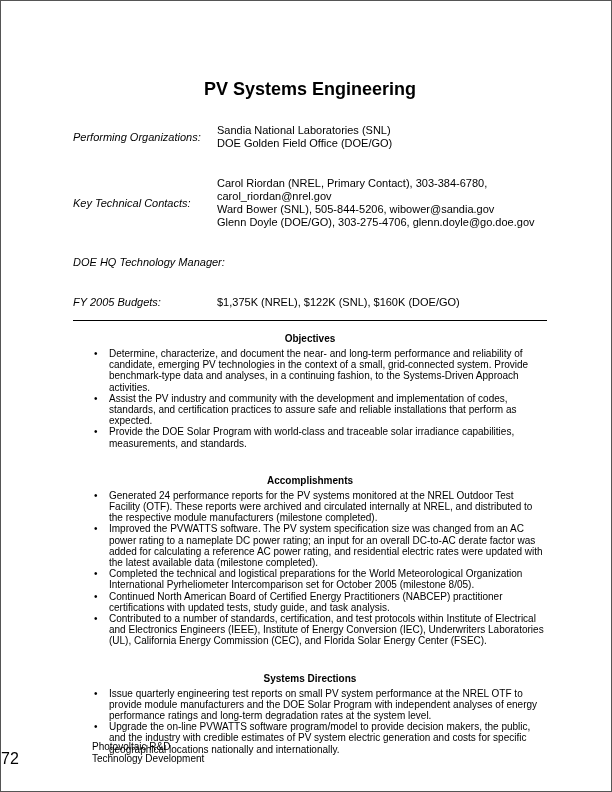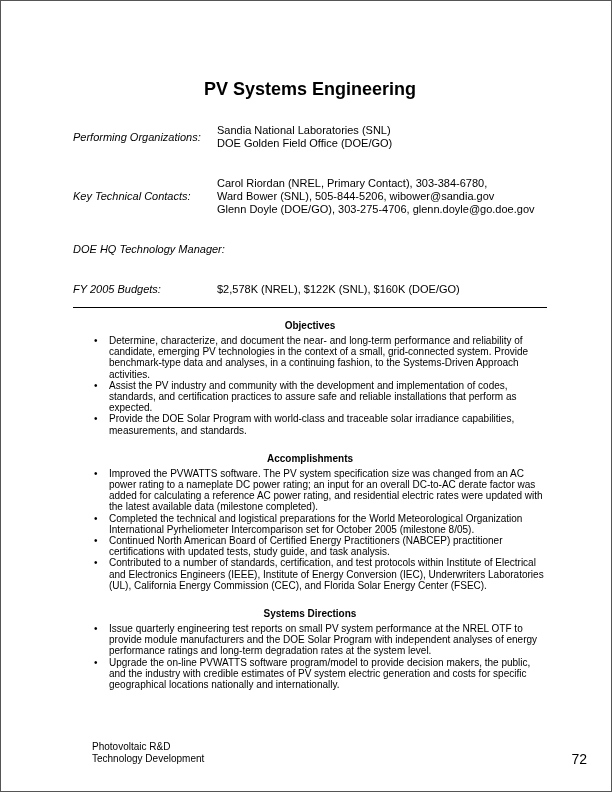--- a/index.html
+++ b/index.html
@@ -49,21 +49,21 @@
   .divider {
     border: none;
     border-top: 1px solid #000;
     margin: 2px 0 0 0;
     height: 0;
   }
   .section {
     margin-top: 12px;
   }
   .section + .section {
-    margin-top: 17px;
+    margin-top: 26px;
   }
   .section-heading {
     font-size: 10px;
     font-weight: bold;
     line-height: 11px;
     margin: 0 0 4px 0;
     text-align: center;
   }
   ul.bullet-list {
     margin: 0;
@@ -89,22 +89,22 @@
     top: 740px;
     font-size: 10px;
     line-height: 12px;
     margin-left: 37px;
   }
   .page-number {
     position: absolute;
     left: 0;
     right: 24px;
     top: 752px;
-    text-align: right;
-    font-size: 14px;
+    text-align: left;
+    font-size: 16px;
     line-height: 12px;
   }
 </style>
 </head>
 <body>
 
 <div class="page">
   <div class="content">
 
     <h1 class="doc-title">PV Systems Engineering</h1>
@@ -115,51 +115,53 @@
         <div class="field-values">
           <div>Sandia National Laboratories (SNL)</div>
           <div>DOE Golden Field Office (DOE/GO)</div>
         </div>
       </div>
 
       <div class="field-row">
         <div class="field-label">Key Technical Contacts:</div>
         <div class="field-values">
           <div>Carol Riordan (NREL, Primary Contact), 303-384-6780,</div>
+          <div>carol_riordan@nrel.gov</div>
           <div>Ward Bower (SNL), 505-844-5206, wibower@sandia.gov</div>
           <div>Glenn Doyle (DOE/GO), 303-275-4706, glenn.doyle@go.doe.gov</div>
         </div>
       </div>
 
       <div class="field-row">
         <div class="field-label">DOE HQ Technology Manager:</div>
       </div>
 
       <div class="field-row">
         <div class="field-label">FY 2005 Budgets:</div>
         <div class="field-values">
-          <div>$2,578K (NREL), $122K (SNL), $160K (DOE/GO)</div>
+          <div>$1,375K (NREL), $122K (SNL), $160K (DOE/GO)</div>
         </div>
       </div>
     </div>
 
     <hr class="divider">
 
     <div class="section">
       <div class="section-heading">Objectives</div>
       <ul class="bullet-list">
         <li>Determine, characterize, and document the near- and long-term performance and reliability of candidate, emerging PV technologies in the context of a small, grid-connected system. Provide benchmark-type data and analyses, in a continuing fashion, to the Systems-Driven Approach activities.</li>
         <li>Assist the PV industry and community with the development and implementation of codes, standards, and certification practices to assure safe and reliable installations that perform as expected.</li>
         <li>Provide the DOE Solar Program with world-class and traceable solar irradiance capabilities, measurements, and standards.</li>
       </ul>
     </div>
 
     <div class="section">
       <div class="section-heading">Accomplishments</div>
       <ul class="bullet-list">
+        <li>Generated 24 performance reports for the PV systems monitored at the NREL Outdoor Test Facility (OTF). These reports were archived and circulated internally at NREL, and distributed to the respective module manufacturers (milestone completed).</li>
         <li>Improved the PVWATTS software. The PV system specification size was changed from an AC power rating to a nameplate DC power rating; an input for an overall DC-to-AC derate factor was added for calculating a reference AC power rating, and residential electric rates were updated with the latest available data (milestone completed).</li>
         <li>Completed the technical and logistical preparations for the World Meteorological Organization International Pyrheliometer Intercomparison set for October 2005 (milestone 8/05).</li>
         <li>Continued North American Board of Certified Energy Practitioners (NABCEP) practitioner certifications with updated tests, study guide, and task analysis.</li>
         <li>Contributed to a number of standards, certification, and test protocols within Institute of Electrical and Electronics Engineers (IEEE), Institute of Energy Conversion (IEC), Underwriters Laboratories (UL), California Energy Commission (CEC), and Florida Solar Energy Center (FSEC).</li>
       </ul>
     </div>
 
     <div class="section">
       <div class="section-heading">Systems Directions</div>
       <ul class="bullet-list">

